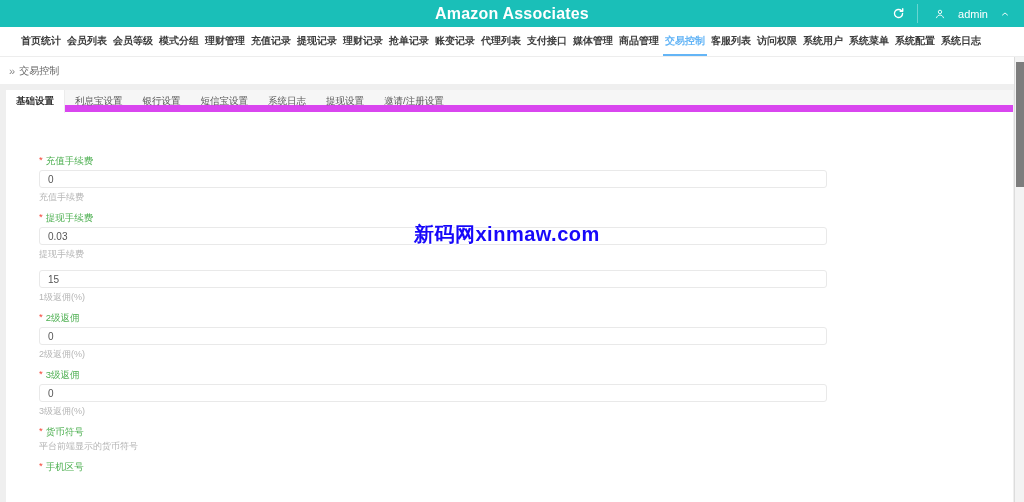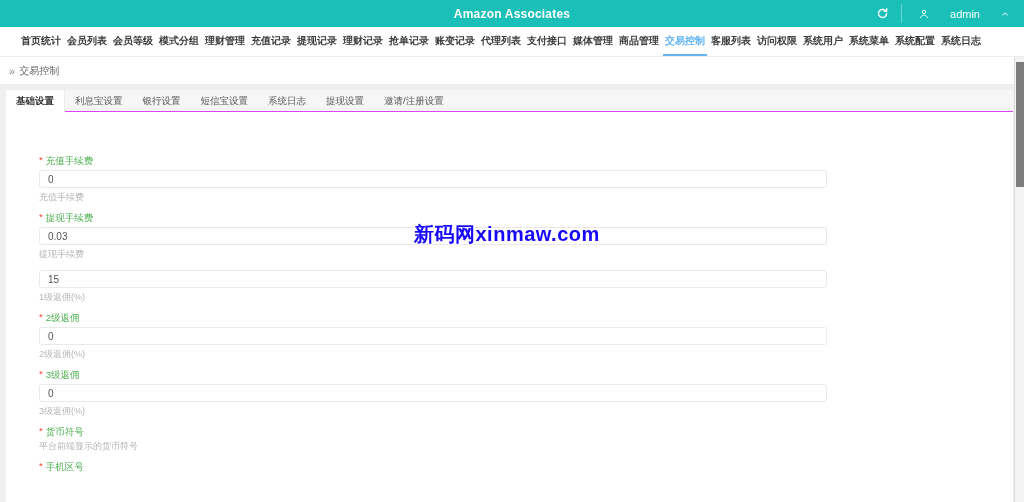--- a/index.html
+++ b/index.html
@@ -23,35 +23,35 @@
     height:27px;
     background:var(--teal);
     position:relative;
     display:flex;
     align-items:center;
     color:#fff;
   }
   .topbar-title{
     position:absolute;left:0;right:0;
     text-align:center;
-    font-size:12px;
+    font-size:16px;
     font-weight:700;
     letter-spacing:.2px;
   }
   .topbar-right{
     position:absolute;right:0;top:0;height:27px;
     display:flex;align-items:stretch;
   }
   .tb-refresh{
     display:flex;align-items:center;justify-content:center;
     width:38px;cursor:pointer;
   }
   .tb-divider{width:1px;background:rgba(255,255,255,.35);margin:4px 0;}
   .tb-user{
-    display:flex;align-items:center;gap:20px;
+    display:flex;align-items:center;gap:12px;
     padding:0 14px 0 16px;
     font-size:11px;cursor:pointer;
   }
   
   .nav{
     height:30px;
     background:#fff;
     border-bottom:1px solid #ededed;
     display:flex;
     align-items:stretch;
@@ -89,21 +89,21 @@
     height:418px;
     padding:6px 11px 0 6px;
   }
   .card{
     background:#fff;
     height:100%;
   }
   .tabbar{
     height:22px;
     background:#f6f6f6;
-    border-bottom:1px solid #d946ef;
+    border-bottom:7px solid #d946ef;
     display:flex;
     align-items:stretch;
   }
   .tab{
     line-height:22px;
     padding:0 10px;
     font-size:9.5px;
     color:#575757;
     cursor:pointer;
   }

